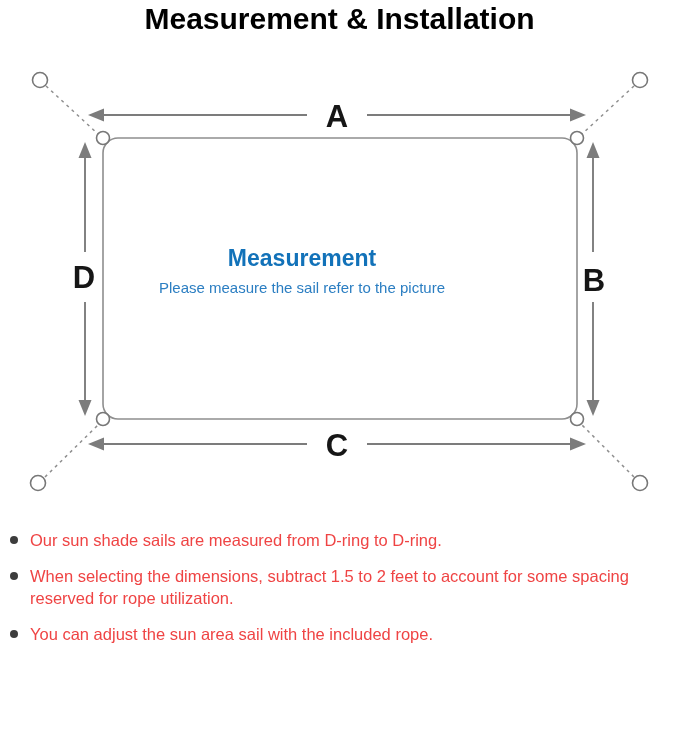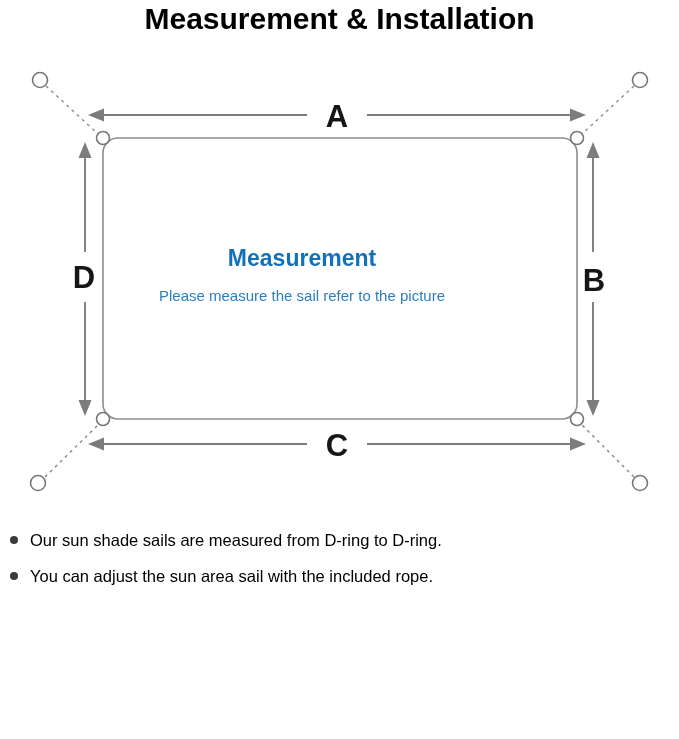--- a/index.html
+++ b/index.html
@@ -34,31 +34,31 @@
   .label-d { left: 84px;  top: 277px; }
 
   .center-text {
     position: absolute; left: 103px; top: 245px; width: 398px;
     text-align: center;
   }
   .center-text .heading {
     font-size: 23px; font-weight: bold; color: #1272b9;
   }
   .center-text .subheading {
-    margin-top: 15px;
+    margin-top: 7px;
     font-size: 15px; color: #2b7ec2;
   }
 
   .notes {
     position: absolute; left: 10px; top: 529px; width: 655px;
   }
   .note {
     display: flex; align-items: flex-start;
     margin-bottom: 14px;
-    color: #000000;
+    color: #ef4444;
     font-size: 16.5px; line-height: 22px;
   }
   .dot {
     flex: 0 0 auto;
     width: 8px; height: 8px; border-radius: 50%;
     background: #3c3c3c;
     margin: 7px 12px 0 0;
   }
   .note-text { flex: 1 1 auto; }
 </style>
@@ -138,17 +138,21 @@
     </div>
   </div>
 
   <div class="notes">
     <div class="note">
       <span class="dot"></span>
       <span class="note-text">Our sun shade sails are measured from D-ring to D-ring.</span>
     </div>
     <div class="note">
       <span class="dot"></span>
+      <span class="note-text">When selecting the dimensions, subtract 1.5 to 2 feet to account for some spacing reserved for rope utilization.</span>
+    </div>
+    <div class="note">
+      <span class="dot"></span>
       <span class="note-text">You can adjust the sun area sail with the included rope.</span>
     </div>
   </div>
 
 </div>
 
 </body></html>

